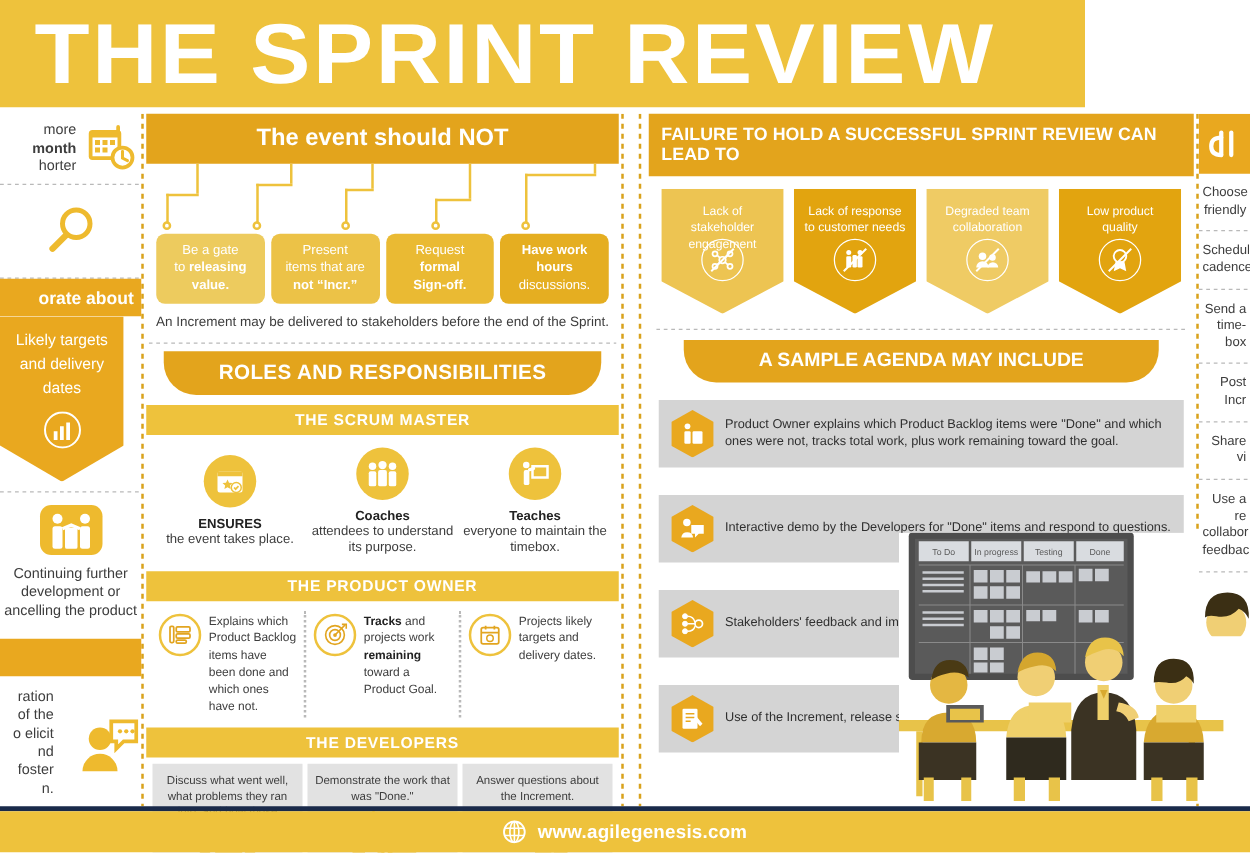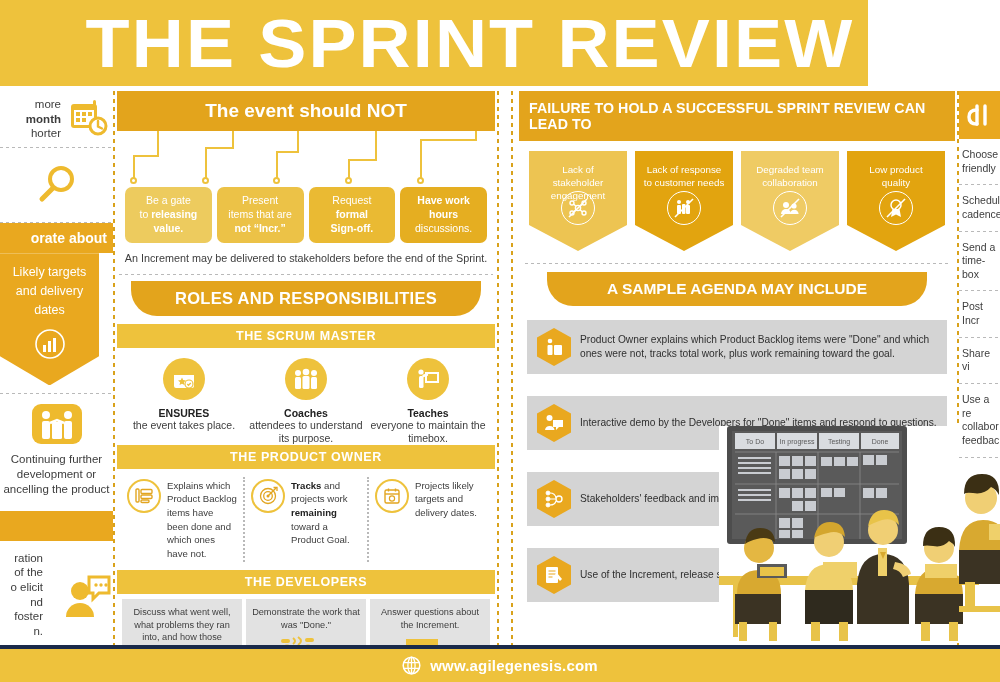--- a/index.html
+++ b/index.html
@@ -8,21 +8,21 @@
     font-family: "Liberation Sans", sans-serif;
     background: #ffffff;
     overflow: hidden;
     position: relative;
   }
 
   
   .title-banner {
     position: absolute; left: 0; top: 0; width: 868px; height: 86px;
     background: #eec23c;
-    display: flex; align-items: center; justify-content: center;
+    display: flex; align-items: center;
   }
   .title-text {
     color: #ffffff;
     font-size: 68px;
     font-weight: bold;
     letter-spacing: 2px;
     padding-left: 26px;
     line-height: 1;
     white-space: nowrap;
     font-family: "Liberation Sans Narrow", "Liberation Sans", sans-serif;
@@ -93,21 +93,21 @@
 
   .not-boxes { display: flex; gap: 5px; padding: 0 8px; }
   .not-box {
     flex: 1; border-radius: 7px; color: #fff; text-align: center;
     font-size: 10.5px; line-height: 1.32; padding: 7px 3px; min-height: 54px;
     display: flex; align-items: center; justify-content: center;
   }
   .not-box b { font-weight: bold; }
   .not-note { font-size: 10.8px; color: #3d3d3d; text-align: center; padding: 9px 6px 4px; font-weight: 500; }
 
-  .sm-items { display: flex; padding: 10px 6px 0; }
+  .sm-items { display: flex; padding: 10px 6px 12px; align-items: center; }
   .sm-item { flex: 1; text-align: center; }
   .circ-icon {
     width: 42px; height: 42px; border-radius: 50%; background: #eec23c;
     margin: 0 auto 7px; display: flex; align-items: center; justify-content: center;
     color: #fff;
   }
   .sm-title { font-size: 10.5px; font-weight: bold; color: #222; }
   .sm-desc { font-size: 10.5px; color: #3d3d3d; line-height: 1.25; }
 
   .po-items { display: flex; padding: 8px 4px; }
@@ -160,21 +160,21 @@
     width: 34px; height: 38px; min-width: 34px; background: #e9a81f;
     clip-path: polygon(50% 0, 100% 25%, 100% 75%, 50% 100%, 0 75%, 0 25%);
     display: flex; align-items: center; justify-content: center; color: #fff;
   }
   .agenda-text { font-size: 10.2px; color: #2f2f2f; line-height: 1.4; }
 
   
   .illus { position: absolute; left: 200px; top: 335px; width: 260px; height: 215px; overflow: hidden; }
 
   
-  .col-far { position: absolute; left: 959px; top: 0; width: 41px; height: 554px; overflow: hidden; }
+  .col-far { position: absolute; left: 959px; top: 0; width: 41px; height: 418px; overflow: hidden; text-align: right; }
   .far-band { background: #e9a81f; height: 48px; display: flex; align-items: center; padding-left: 4px; color: #fff; }
   .far-row { font-size: 10.5px; color: #3d3d3d; line-height: 1.3; padding: 9px 3px; }
 
   
   .footer-line { position: absolute; left: 0; top: 645px; width: 1000px; height: 4px; background: #1a2a4a; }
   .footer {
     position: absolute; left: 0; top: 649px; width: 1000px; height: 33px;
     background: #eec23c; display: flex; align-items: center; justify-content: center; gap: 9px;
   }
   .footer-url { color: #fff; font-size: 15px; font-weight: bold; letter-spacing: .2px; }

